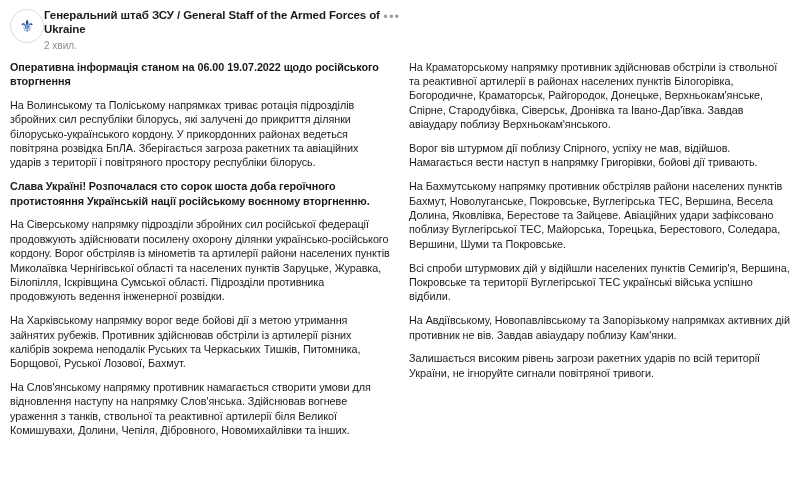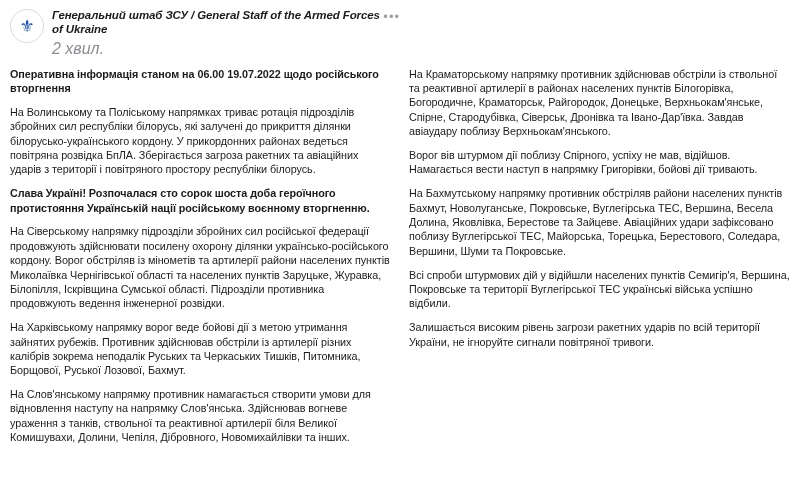--- a/index.html
+++ b/index.html
@@ -38,34 +38,32 @@
   .avatar .emblem {
     position: absolute;
     left: 50%;
     top: 50%;
     transform: translate(-50%, -50%);
     font-size: 17px;
     color: #1a4fa0;
     line-height: 1;
   }
   .header-text {
-    margin-left: 8px;
     padding-right: 16px;
     flex: 1 1 auto;
-    font-style: italic;
   }
   .channel-name {
     font-size: 11.5px;
     font-weight: bold;
     color: #1b1b1b;
     line-height: 1.25;
     letter-spacing: -0.1px;
   }
   .timestamp {
-    font-size: 16px;
+    font-size: 10px;
     color: #8a8d91;
     margin-top: 3px;
   }
   .more-icon {
     position: absolute;
     right: 0;
     top: 2px;
     color: #9aa0a6;
     font-size: 13px;
     letter-spacing: 1px;
@@ -119,18 +117,19 @@
       <p class="para bold">Слава Україні! Розпочалася сто сорок шоста доба героїчного протистояння Українській нації російському воєнному вторгненню.</p>
       <p class="para">На Сіверському напрямку підрозділи збройних сил російської федерації продовжують здійснювати посилену охорону ділянки українсько-російського кордону. Ворог обстріляв із мінометів та артилерії райони населених пунктів Миколаївка Чернігівської області та населених пунктів Заруцьке, Журавка, Білопілля, Іскрівщина Сумської області. Підрозділи противника продовжують ведення інженерної розвідки.</p>
       <p class="para">На Харківському напрямку ворог веде бойові дії з метою утримання зайнятих рубежів. Противник здійснював обстріли із артилерії різних калібрів зокрема неподалік Руських та Черкаських Тишків, Питомника, Борщової, Руської Лозової, Бахмут.</p>
       <p class="para">На Слов'янському напрямку противник намагається створити умови для відновлення наступу на напрямку Слов'янська. Здійснював вогневе ураження з танків, ствольної та реактивної артилерії біля Великої Комишувахи, Долини, Чепіля, Дібровного, Новомихайлівки та інших.</p>
     </div>
     <div class="col right">
       <p class="para">На Краматорському напрямку противник здійснював обстріли із ствольної та реактивної артилерії в районах населених пунктів Білогорівка, Богородичне, Краматорськ, Райгородок, Донецьке, Верхньокам'янське, Спірне, Стародубівка, Сіверськ, Дронівка та Івано-Дар'ївка. Завдав авіаудару поблизу Верхньокам'янського.</p>
       <p class="para">Ворог вів штурмом дії поблизу Спірного, успіху не мав, відійшов. Намагається вести наступ в напрямку Григорівки, бойові дії тривають.</p>
       <p class="para">На Бахмутському напрямку противник обстріляв райони населених пунктів Бахмут, Новолуганське, Покровське, Вуглегірська ТЕС, Вершина, Весела Долина, Яковлівка, Берестове та Зайцеве. Авіаційних удари зафіксовано поблизу Вуглегірської ТЕС, Майорська, Торецька, Берестового, Соледара, Вершини, Шуми та Покровське.</p>
       <p class="para">Всі спроби штурмових дій у відійшли населених пунктів Семигір'я, Вершина, Покровське та території Вуглегірської ТЕС українські війська успішно відбили.</p>
+      <p class="para">На Авдіївському, Новопавлівському та Запорізькому напрямках активних дій противник не вів. Завдав авіаудару поблизу Кам'янки.</p>
       <p class="para">Залишається високим рівень загрози ракетних ударів по всій території України, не ігноруйте сигнали повітряної тривоги.</p>
 
     </div>
   </div>
 
 </div>
 
 </body></html>

